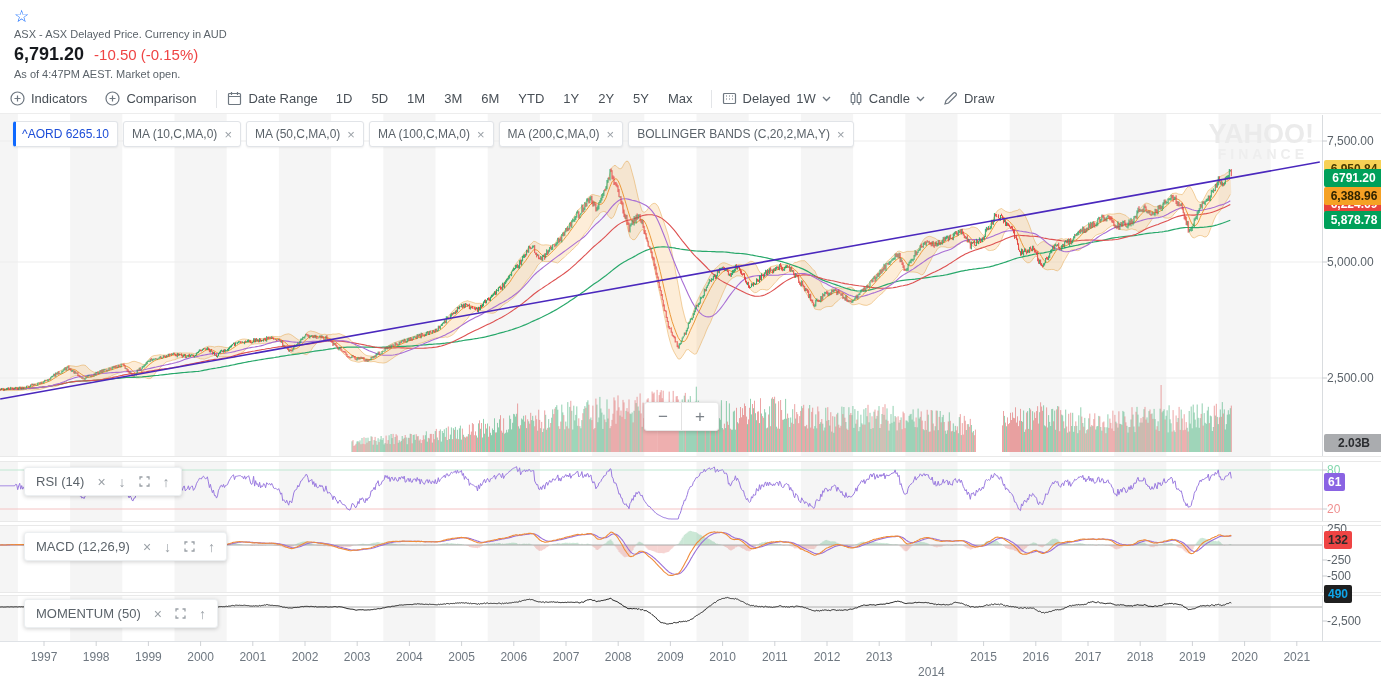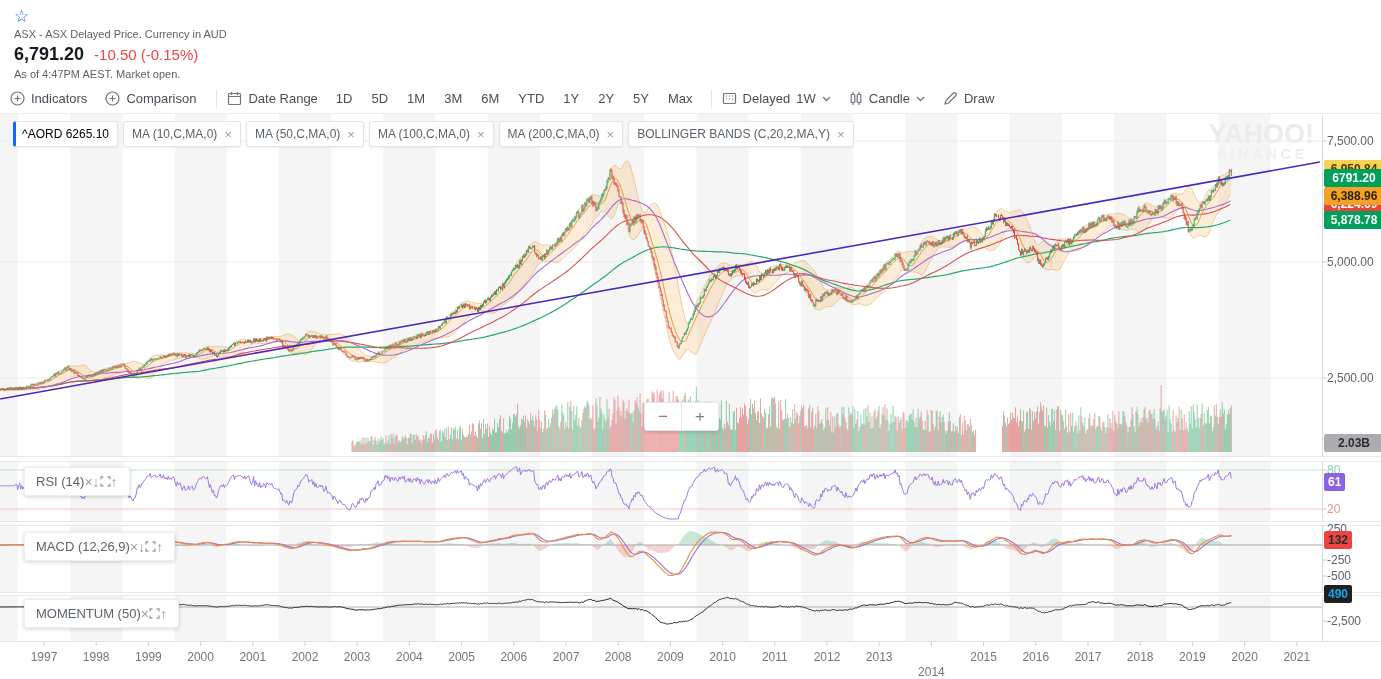--- a/index.html
+++ b/index.html
@@ -22,23 +22,23 @@
   .tb-item svg{display:block;}
   .tb-div{width:1px;height:18px;background:#e3e5e8;margin:0 10px 0 2px;}
   .ranges{display:flex;align-items:center;gap:19px;margin-right:16px;}
   .range-btn{cursor:pointer;}
   .icon-gray{color:#6e7780;}
   
   .legend{position:absolute;left:13px;top:121px;display:flex;gap:5px;z-index:6;}
   .chip{display:flex;align-items:center;gap:7px;background:#fff;border:1px solid #e1e4e8;border-radius:3px;
         padding:5px 8px;font-size:12px;color:#5b636a;box-shadow:0 1px 2px rgba(0,0,0,.07);white-space:nowrap;}
   .chip .x{color:#9aa0a6;font-size:13px;line-height:1;cursor:pointer;}
-  .chip-symbol{border-left:3px solid #0f69ff;color:#000000;padding-left:6px;}
-  
-  .pchip{position:absolute;left:24px;display:flex;align-items:center;background:#fff;
+  .chip-symbol{border-left:3px solid #0f69ff;color:#1d4ed8;padding-left:6px;}
+  
+  .pchip{position:absolute;left:24px;display:flex;align-items:center;gap:13px;background:#fff;
          border:1px solid #eceff1;border-radius:3px;padding:6px 11px;font-size:13px;color:#5b636a;
          box-shadow:0 1px 4px rgba(0,0,0,.18);z-index:6;white-space:nowrap;}
   .pchip .ic{color:#9aa0a6;font-size:14px;line-height:1;cursor:pointer;display:flex;align-items:center;}
   
   .zoomctl{position:absolute;left:644px;top:402px;display:flex;background:#fff;border:1px solid #e8e8e8;
            border-radius:3px;box-shadow:0 1px 4px rgba(0,0,0,.18);z-index:6;}
   .zbtn{width:36px;height:27px;display:flex;align-items:center;justify-content:center;font-size:17px;
         color:#7a8087;cursor:pointer;}
   .zdiv{width:1px;background:#e2e2e2;}
   

